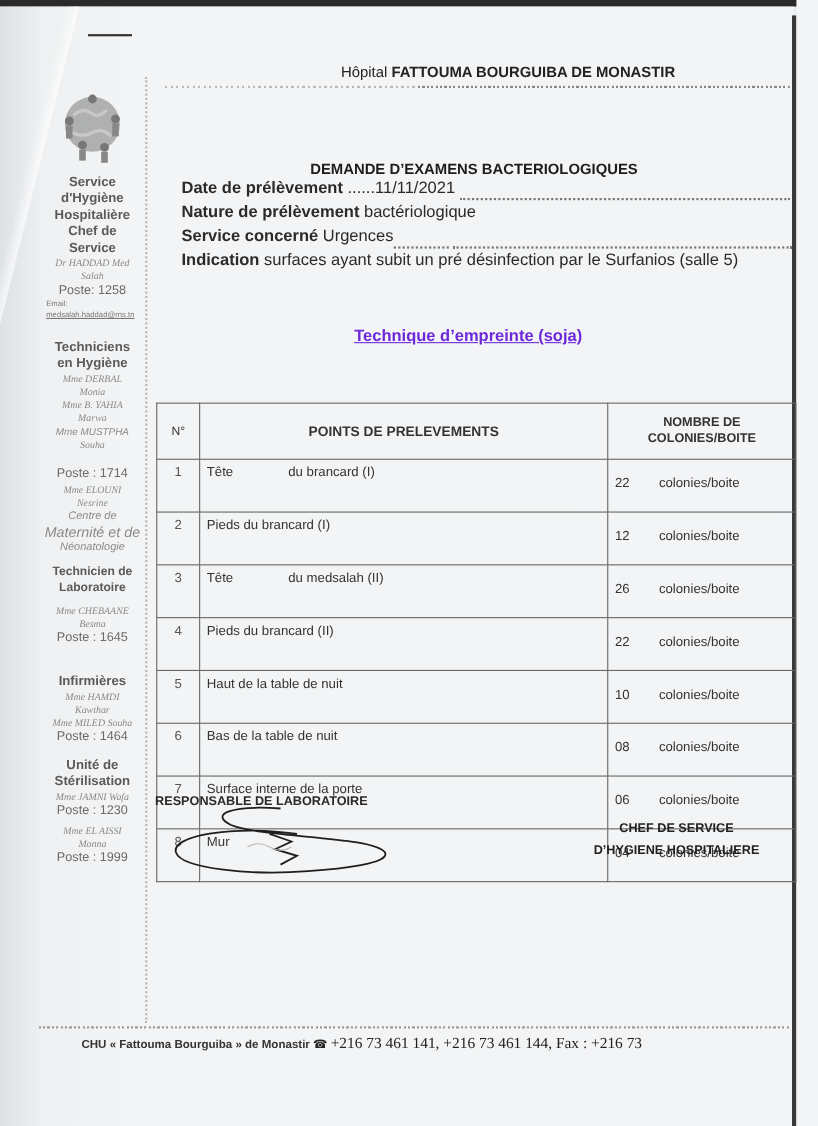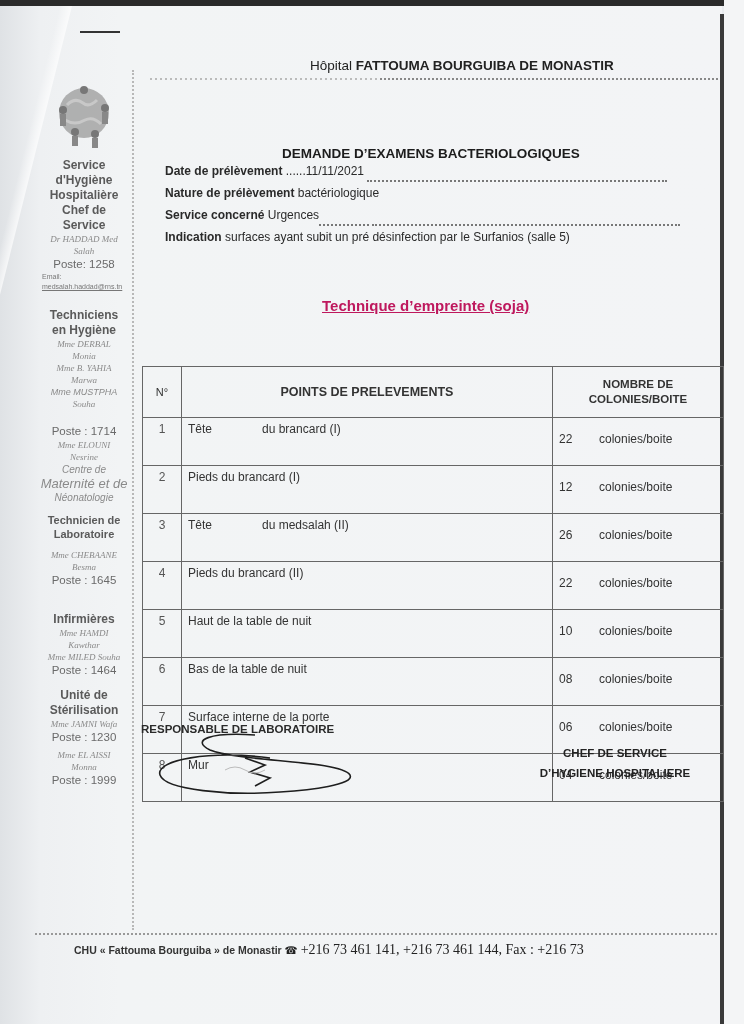--- a/index.html
+++ b/index.html
@@ -43,26 +43,26 @@
     .hospital-title .first { font-weight: normal; }
     .hatch-line {
       position: absolute; left: 150px; top: 78px; width: 568px; height: 2px;
       background: repeating-linear-gradient(90deg, #888 0 2px, transparent 2px 4px);
     }
     .hatch-line.left { left: 150px; width: 230px; background: repeating-linear-gradient(90deg, #bbb 0 2px, transparent 2px 5px); }
     .hatch-line.right { left: 380px; width: 338px; }
     .doc-title {
       position: absolute; left: 282px; top: 118px; font-size: 13.5px; font-weight: bold; color: #1c1c1c; margin-top: 28px;
     }
-    .fields { position: absolute; left: 165px; top: 160px; width: 560px; font-size: 12px; color: #2a2a2a; }
+    .fields { position: absolute; left: 165px; top: 160px; width: 560px; font-size: 15px; color: #2a2a2a; }
     .field-row { height: 22px; line-height: 22px; white-space: nowrap; position: relative; }
     .field-row .lbl { font-weight: bold; }
     .field-row .dots { display: inline-block; vertical-align: bottom; border-bottom: 2px dotted #777; height: 14px; }
     .technique {
-      position: absolute; left: 322px; top: 297px; font-size: 15px; font-weight: bold; text-decoration: underline; color: #be185d;
+      position: absolute; left: 322px; top: 297px; font-size: 15px; font-weight: bold; text-decoration: underline; color: #6d28d9;
     }
 
     table.results {
       position: absolute; left: 142px; top: 366px; width: 582px; border-collapse: collapse;
       font-size: 12px; color: #333;
     }
     table.results td, table.results th { border: 1px solid #666; padding: 0; }
     table.results th { font-weight: bold; height: 50px; font-size: 12px; }
     table.results th.num { width: 38px; font-weight: normal; font-size: 11px; }
     table.results th.pts { width: 370px; font-size: 12.5px; }

